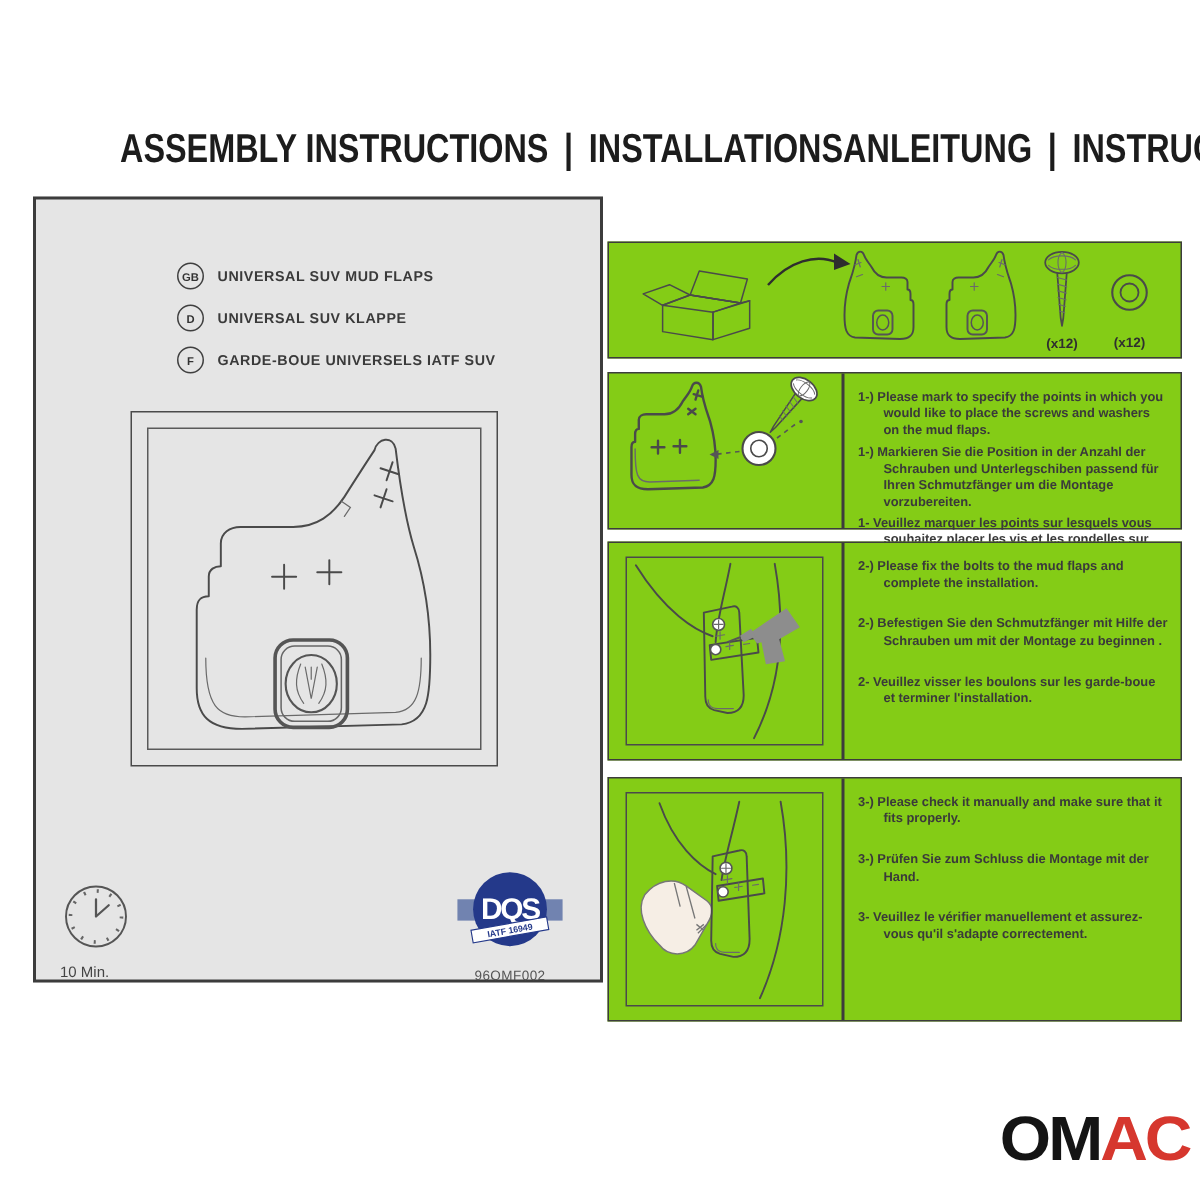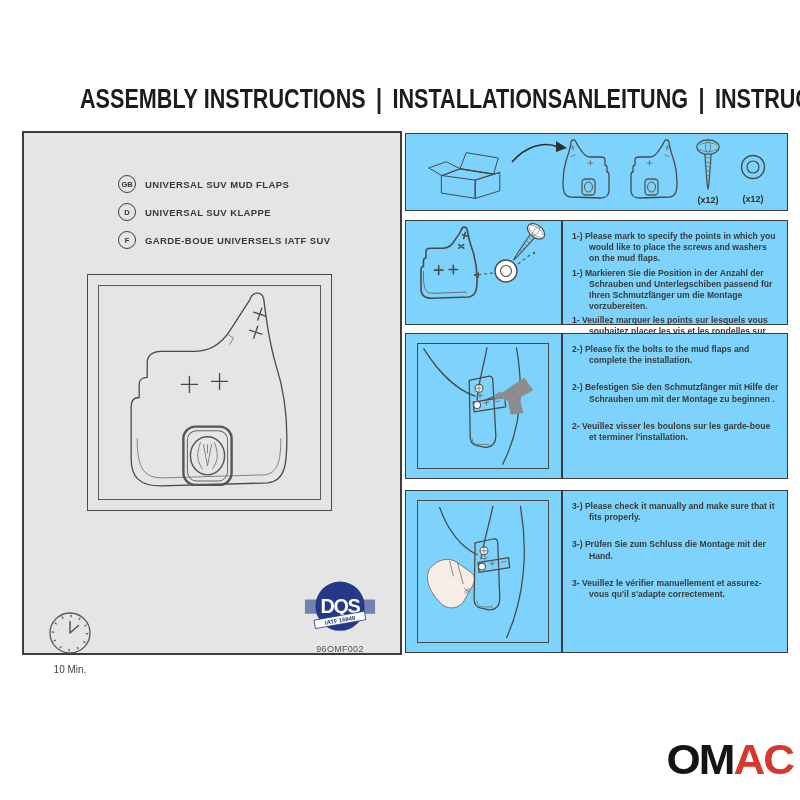--- a/index.html
+++ b/index.html
@@ -21,27 +21,27 @@
                 display:flex; align-items:center; justify-content:center;
                 font-size:7.5px; font-weight:bold; color:#333; flex:0 0 auto; }
   .lang-label { font-size:9.5px; font-weight:bold; color:#3a3a3a; letter-spacing:.4px; }
 
   .draw-frame-outer { position:absolute; left:63px; top:141px; width:245px; height:237px;
                       border:1.5px solid #4a4a4a; }
   .draw-frame-inner { position:absolute; left:10px; top:10px; right:10px; bottom:10px;
                       border:1px solid #5a5a5a; }
   .draw-frame-inner svg { width:100%; height:100%; }
 
-  .clock-block { position:absolute; left:16px; top:476px; width:60px; text-align:center; }
+  .clock-block { position:absolute; left:16px; top:454px; width:60px; }
   .clock-label { font-size:10px; color:#444; margin-top:3px; }
   .cert-block { position:absolute; left:280px; top:446px; width:72px; text-align:center; }
   .cert-code { font-size:9px; color:#555; margin-top:1px; letter-spacing:.3px; }
 
   
-  .row { position:absolute; left:405px; width:383px; border:1.5px solid #3c3c3c; background:#7dd3fc; }
+  .row { position:absolute; left:405px; width:383px; border:1.5px solid #3c3c3c; background:#84cc16;margin-top:28px; }
   .row1 { top:133px; height:78px; }
   .row2 { top:220px; height:105px;padding-left:32px; }
   .row3 { top:333px; height:146px; }
   .row4 { top:490px; height:163px; }
   .vdivider { position:absolute; left:155px; top:0; bottom:0; width:1.5px; background:#3c3c3c; }
 
   .abs { position:absolute; }
   .qty { font-size:9px; font-weight:bold; color:#2f2f2f; text-align:center; }
 
   .diag-cell { position:absolute; left:0; top:0; width:155px; height:100%; }

